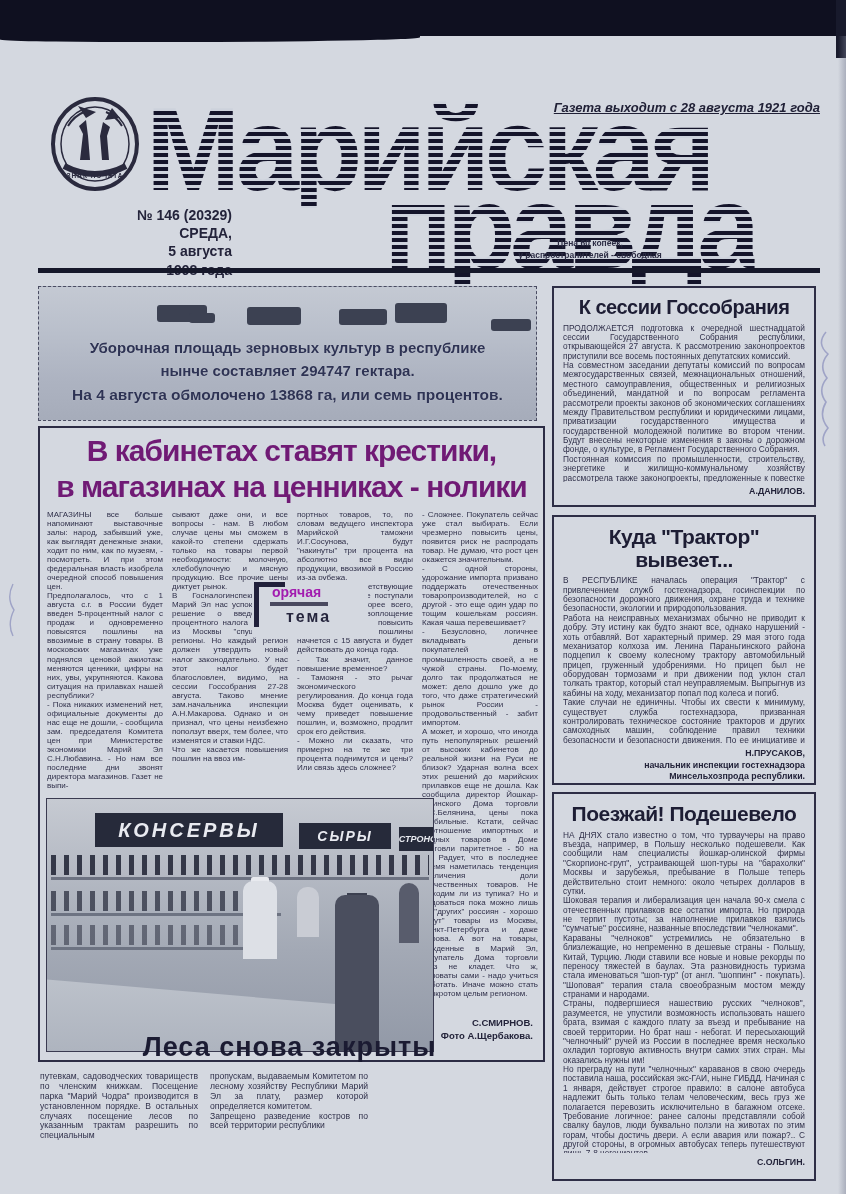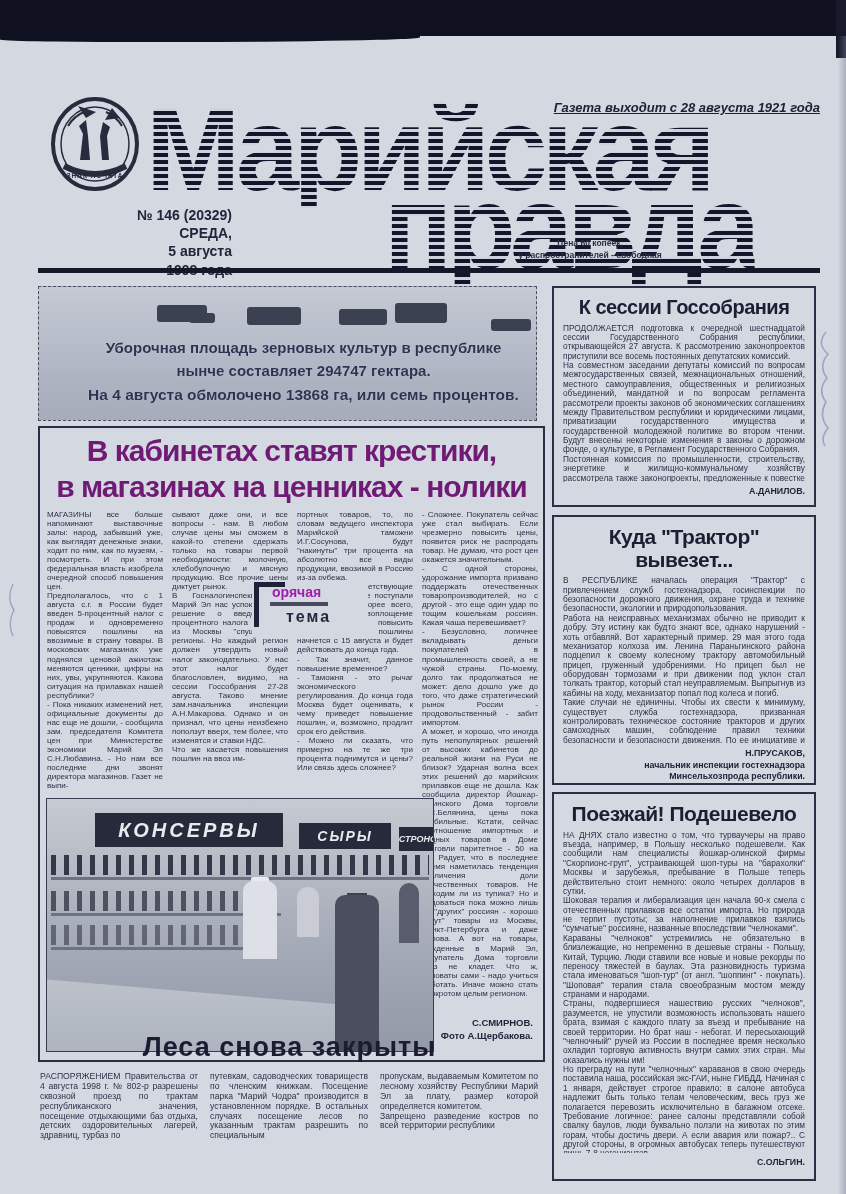--- a/index.html
+++ b/index.html
@@ -24,21 +24,21 @@
       transform:scaleX(.96);transform-origin:left top;}
   .title1{left:146px;top:90px;font-size:118px;}
   .title2{left:384px;top:168px;font-size:118px;}
   .price{left:430px;top:238px;width:320px;text-align:center;font-size:8.5px;font-weight:700;color:#2c2c44;line-height:1.4;white-space:pre-line;}
   .mast-rule{left:38px;top:268px;width:782px;height:5px;background:#16182a;}
 
   
   .harvest{left:38px;top:286px;width:497px;height:133px;border:1px dashed #4a4c62;
            background:linear-gradient(180deg,#c4c9d3 0%,#b9bfcb 35%,#adb3c1 70%,#a6acba 100%);overflow:hidden;}
   .combine{position:absolute;background:#3c4152;border-radius:3px;filter:blur(.6px);}
-  .harvest-text{position:absolute;left:16px;width:100%;text-align:center;font-weight:700;color:#2e3354;
+  .harvest-text{position:absolute;left:0;width:100%;text-align:center;font-weight:700;color:#2e3354;
                 text-shadow:0 0 1px rgba(255,255,255,.5);}
   .ht1{top:52px;font-size:15px;}
   .ht2{top:75px;font-size:15px;}
   .ht3{top:99px;font-size:15.5px;}
 
   
   .main-box{left:38px;top:426px;width:503px;height:632px;border:2px solid #2c2c44;background:#d4d8e0;}
   .headline{position:absolute;left:0;width:100%;text-align:center;font-weight:700;color:#701a75;letter-spacing:-1px;}
   .hl1{top:6px;font-size:30px;}
   .hl2{top:42px;font-size:30px;}
@@ -213,21 +213,20 @@
 Шоковая терапия и либерализация цен начала 90-х смела с отечественных прилавков все остатки импорта. Но природа не терпит пустоты; за наполнение прилавков взялись "сумчатые" россияне, названные впоследствии "челноками".
 Караваны "челноков" устремились не обязательно в близлежащие, но непременно в дешевые страны - Польшу, Китай, Турцию. Люди ставили все новые и новые рекорды по переносу тяжестей в баулах. Эта разновидность туризма стала именоваться "шоп-тур" (от англ. "шоппинг" - покупать). "Шоповая" терапия стала своеобразным мостом между странами и народами.
 Страны, подвергшиеся нашествию русских "челноков", разумеется, не упустили возможность использовать нашего брата, взимая с каждого плату за въезд и пребывание на своей территории. Но брат наш - небогат. И пересыхающий "челночный" ручей из России в последнее время несколько охладил торговую активность внутри самих этих стран. Мы оказались нужны им!
 Но преграду на пути "челночных" караванов в свою очередь поставила наша, российская экс-ГАИ, ныне ГИБДД. Начиная с 1 января, действует строгое правило: в салоне автобуса надлежит быть только телам человеческим, весь груз же полагается перевозить исключительно в багажном отсеке. Требование логичное: ранее салоны представляли собой свалку баулов, люди буквально ползли на животах по этим горам, чтобы достичь двери. А если авария или пожар?.. С другой стороны, в огромных автобусах теперь путешествуют лишь 7-8 негоциантов.</div>
     <div class="rsig">С.ОЛЬГИН.</div>
   </div>
 
   <div class="abs forest">
     <div class="forest-title">Леса снова закрыты</div>
     <div class="forest-cols">
-      <div class="fcol">РАСПОРЯЖЕНИЕМ Правительства от 4 августа 1998 г. № 802-р разрешены сквозной проезд по трактам республиканского значения, посещение отдыхающими баз отдыха, детских оздоровительных лагерей, здравниц, турбаз по</div>
       <div class="fcol">путевкам, садоводческих товариществ по членским книжкам. Посещение парка "Марий Чодра" производится в установленном порядке. В остальных случаях посещение лесов по указанным трактам разрешить по специальным</div>
       <div class="fcol">пропускам, выдаваемым Комитетом по лесному хозяйству Республики Марий Эл за плату, размер которой определяется комитетом.
 Запрещено разведение костров по всей территории республики</div>
     </div>
   </div>
 
   <svg class="abs handwriting" style="left:812px;top:328px;" width="26" height="120" viewBox="0 0 26 120">
     <path d="M14 4 Q4 16 16 26 Q6 38 15 50 Q5 62 14 74 Q6 88 16 100 Q8 110 13 118" fill="none" stroke="#6b70ad" stroke-width="1.6"></path>
   </svg>
   <svg class="abs handwriting" style="left:4px;top:580px;" width="18" height="60" viewBox="0 0 18 60">

